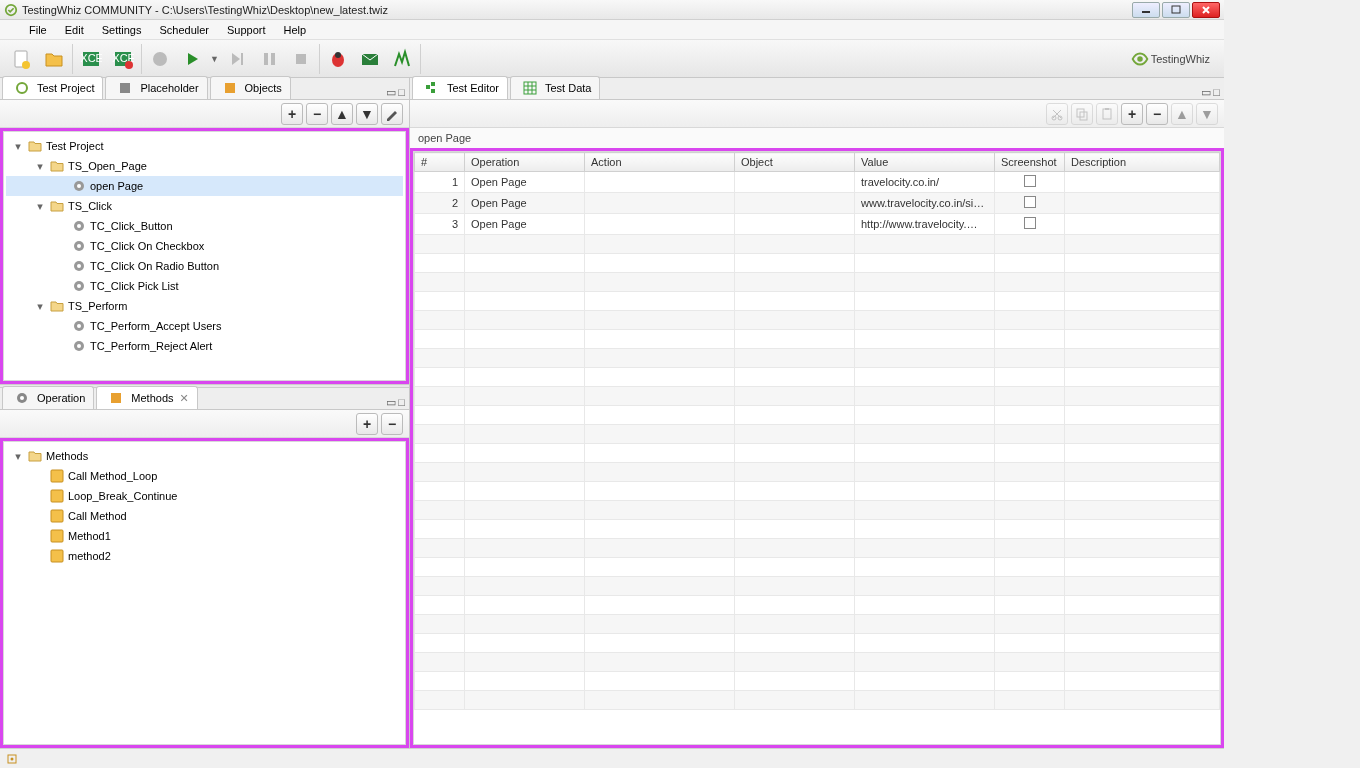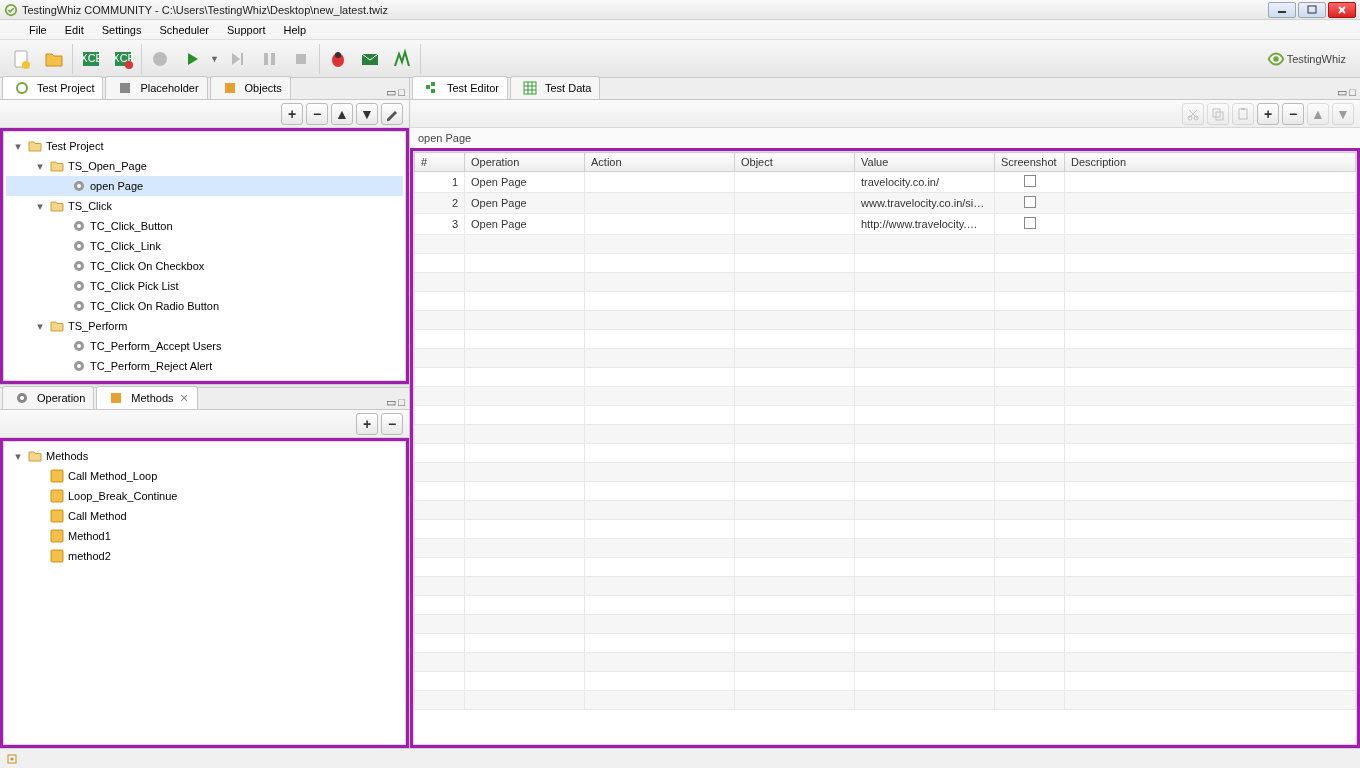--- a/index.html
+++ b/index.html
@@ -1,17 +1,17 @@
 <!DOCTYPE html>
 <html><head>
 <meta charset="utf-8">
 <style>
 *{box-sizing:border-box;margin:0;padding:0;font-family:Tahoma,Segoe UI,sans-serif;font-size:11px;}
 body{background:#f0f0f0;overflow:hidden;}
-.window{width:1360px;height:768px;display:flex;flex-direction:column;background:#a21caf;}
+.window{width:1224px;height:768px;display:flex;flex-direction:column;background:#d946ef;}
 .titlebar{height:20px;background:linear-gradient(#f8f8f8,#e8e8e8);display:flex;align-items:center;padding:0 4px;border-bottom:1px solid #d0d0d0;}
 .titlebar .ico{width:14px;height:14px;margin-right:4px;color:#74a73a;}
 .titlebar .title{flex:1;color:#222;}
 .winbtns{display:flex;gap:2px;}
 .winbtn{width:28px;height:16px;border:1px solid #9aa;background:linear-gradient(#eef,#cde);display:flex;align-items:center;justify-content:center;border-radius:2px;cursor:pointer;}
 .winbtn.close{background:linear-gradient(#f66,#d22);color:#fff;border-color:#a11;}
 .menubar{height:20px;display:flex;align-items:center;padding:0 20px;background:#f6f6f6;border-bottom:1px solid #e0e0e0;}
 .menubar span{padding:2px 9px;cursor:pointer;}
 .toolbar{height:38px;display:flex;align-items:center;padding:2px 4px;background:linear-gradient(#f8f8f8,#e6e6e6);border-bottom:1px solid #c8c8c8;}
 .tb-grp{display:flex;align-items:center;padding:0 4px;border-right:1px solid #d0d0d0;height:30px;gap:4px;}
@@ -261,59 +261,49 @@
             <div class="trow" style="padding-left: 50px;">
               <span class="twist"></span>
               <span class="ticon">
                 <svg width="16" height="16">
                   <circle cx="8" cy="8" r="5" fill="#999"></circle>
                   <circle cx="8" cy="8" r="2" fill="#fff"></circle>
                 </svg>
               </span>
               <span>TC_Click_Button</span>
             </div>
-            <div class="trow" style="padding-left: 50px;">
+            <div class="trow" style="padding-left: 50px; text-align: center;">
               <span class="twist"></span>
               <span class="ticon">
                 <svg width="16" height="16">
                   <circle cx="8" cy="8" r="5" fill="#999"></circle>
                   <circle cx="8" cy="8" r="2" fill="#fff"></circle>
                 </svg>
               </span>
-              <span>TC_Click_Link</span>
-            </div>
-            <div class="trow" style="padding-left: 50px; text-align: center;">
+              <span>TC_Click On Checkbox</span>
+            </div>
+            <div class="trow" style="padding-left: 50px;">
               <span class="twist"></span>
               <span class="ticon">
                 <svg width="16" height="16">
                   <circle cx="8" cy="8" r="5" fill="#999"></circle>
                   <circle cx="8" cy="8" r="2" fill="#fff"></circle>
                 </svg>
               </span>
-              <span>TC_Click On Checkbox</span>
+              <span>TC_Click On Radio Button</span>
             </div>
             <div class="trow" style="padding-left: 50px;">
               <span class="twist"></span>
               <span class="ticon">
                 <svg width="16" height="16">
                   <circle cx="8" cy="8" r="5" fill="#999"></circle>
                   <circle cx="8" cy="8" r="2" fill="#fff"></circle>
                 </svg>
               </span>
               <span>TC_Click Pick List</span>
-            </div>
-            <div class="trow" style="padding-left: 50px;">
-              <span class="twist"></span>
-              <span class="ticon">
-                <svg width="16" height="16">
-                  <circle cx="8" cy="8" r="5" fill="#999"></circle>
-                  <circle cx="8" cy="8" r="2" fill="#fff"></circle>
-                </svg>
-              </span>
-              <span>TC_Click On Radio Button</span>
             </div>
             <div class="trow" style="padding-left: 28px;">
               <span class="twist">▾</span>
               <span class="ticon">
                 <svg width="16" height="16">
                   <path d="M2 4h5l1 1.5h6V13H2z" fill="#f4d68a" stroke="#c8a040"></path>
                 </svg>
               </span>
               <span>TS_Perform</span>
             </div>

